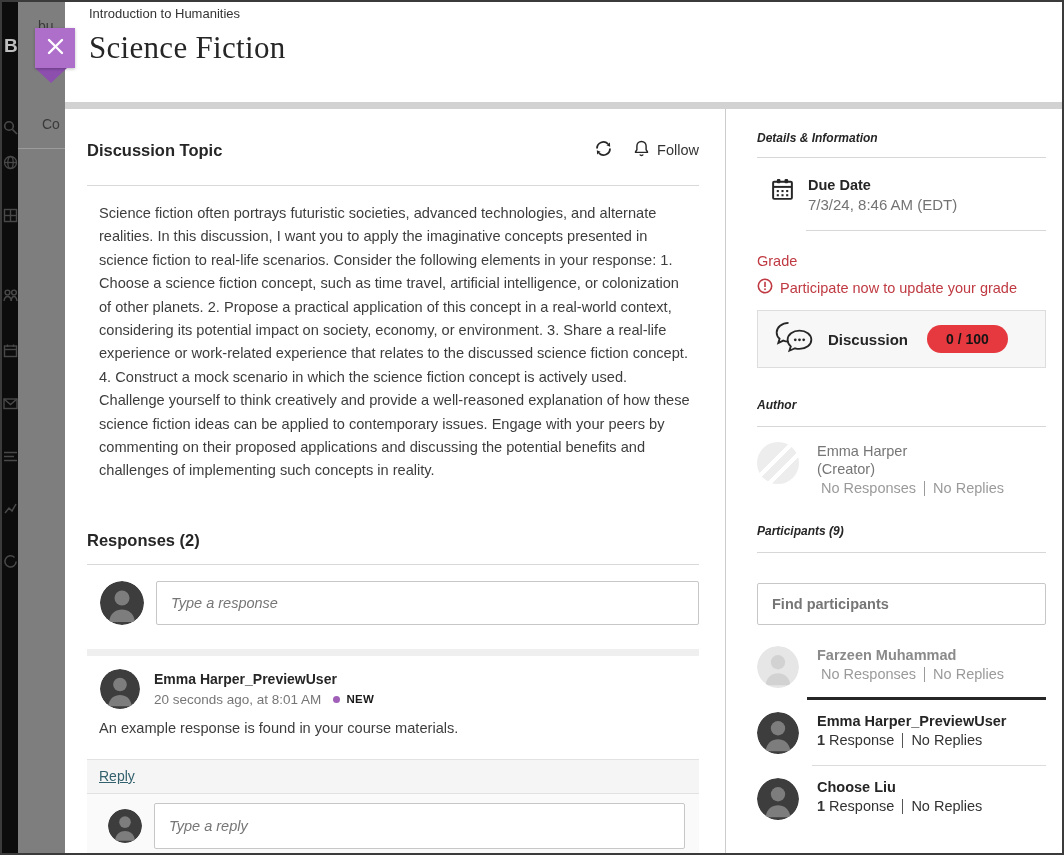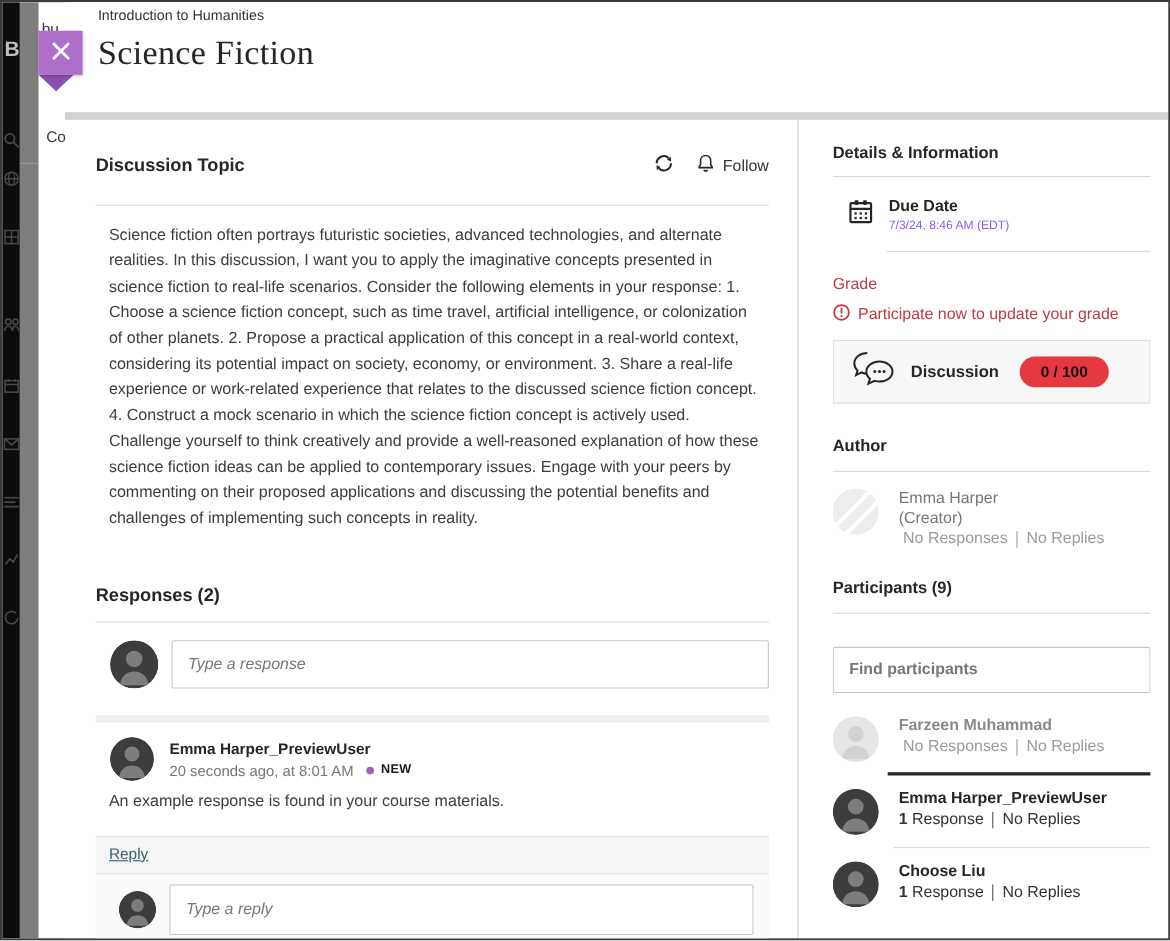--- a/index.html
+++ b/index.html
@@ -8,21 +8,21 @@
   .screen { position:relative; width:1064px; height:855px; border:2px solid #3b3b3b;
             overflow:hidden; background:#fff; }
 
   
   .app-bar { position:absolute; left:0; top:0; width:16px; height:100%; background:#0c0c0c;
              overflow:hidden; z-index:5; }
   .bar-frag { position:absolute; left:2px; color:#bfbfbf; font-weight:bold; font-size:19px; }
   .bar-ic { position:absolute; left:1px; opacity:.62; }
 
   
-  .dim-strip { position:absolute; left:16px; top:0; width:17px; height:100%; background:#7e7e7e; z-index:4; }
+  .dim-strip { position:absolute; left:16px; top:0; width:47px; height:100%; background:#7e7e7e; z-index:4; }
   .dim-frag { position:absolute; color:#3a3a3a; font-size:14px; }
   .dim-line { position:absolute; left:0; width:100%; height:1px; background:#9b9b9b; }
 
   
   .close-btn { position:absolute; left:33px; top:26px; width:40px; height:40px; background:#ad6fca;
                z-index:10; border:none; display:flex; align-items:center; justify-content:center;
                cursor:pointer; box-shadow:0 1px 3px rgba(0,0,0,.25); }
   .close-fold { position:absolute; left:33px; top:66px; width:0; height:0; z-index:9;
                 border-left:16px solid transparent; border-right:16px solid transparent;
                 border-top:15px solid #8d4fae; }
@@ -68,27 +68,27 @@
 
   .reply-strip { margin-top:23px; background:#f5f5f5; border-top:1px solid #e2e2e2;
                  border-bottom:1px solid #e2e2e2; padding:7px 12px 8px; }
   .reply-link { font-size:14px; color:#33616d; text-decoration:underline; }
   .reply-compose { background:#fafafa; border-bottom:1px solid #e2e2e2; padding:9px 14px 12px 21px;
                    display:flex; gap:12px; align-items:center; }
   .reply-input { height:46px; flex:1; }
 
   
   .sidebar { position:absolute; left:698px; top:107px; width:289px; bottom:0; overflow:hidden; }
-  .sb-h { font-size:15px; }
+  .sb-h { font-size:12px;font-style:italic; }
   .sidebar .rule { background:#d7d7d7; }
   .details-h { margin-top:22px; }
   .sidebar .rule-details { margin-top:12px; }
   .due-row { margin-top:19px; display:flex; gap:13px; padding-left:13px; }
   .due-label { font-size:14.5px; font-weight:bold; color:#262626; }
-  .due-value { font-size:11px; color:#8b5cf6; margin-top:3px; }
+  .due-value { font-size:15px; color:#737373; margin-top:3px; }
   .rule-indent { margin:17px 0 0 49px; }
   .grade-label { margin-top:22px; font-size:14.5px; color:#bf3a42; }
   .grade-warning { margin-top:9px; display:flex; align-items:center; gap:7px; }
   .grade-warning span { font-size:14.5px; color:#bf3a42; }
   .grade-box { margin-top:13px; height:58px; border:1px solid #ddd; background:#f7f7f7;
                display:flex; align-items:center; padding:0 12px 0 15px; gap:13px; }
   .grade-item-label { font-size:15px; font-weight:bold; color:#262626; }
   .grade-pill { margin-left:6px; background:#e6393f; border-radius:16px; padding:6px 19px;
                 font-size:14px; font-weight:bold; color:#141414; }
   .author-h { margin-top:30px; }

